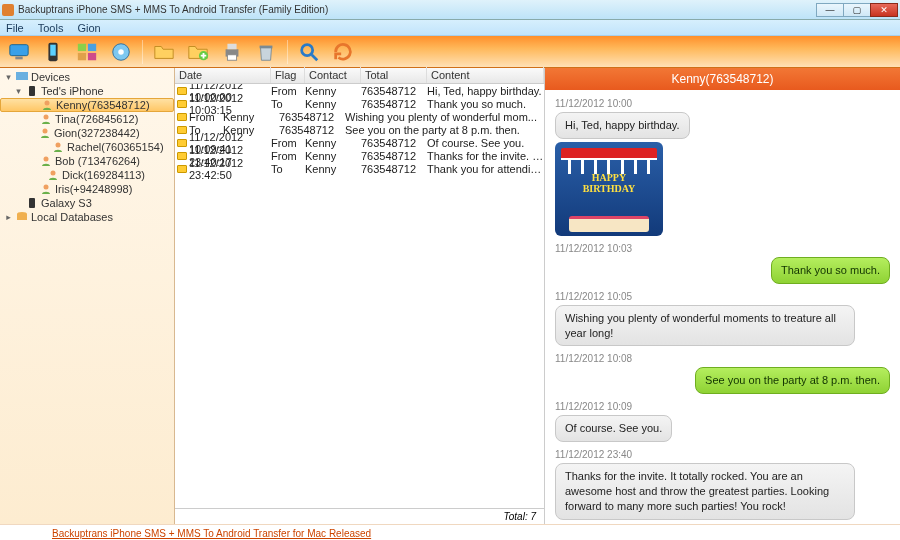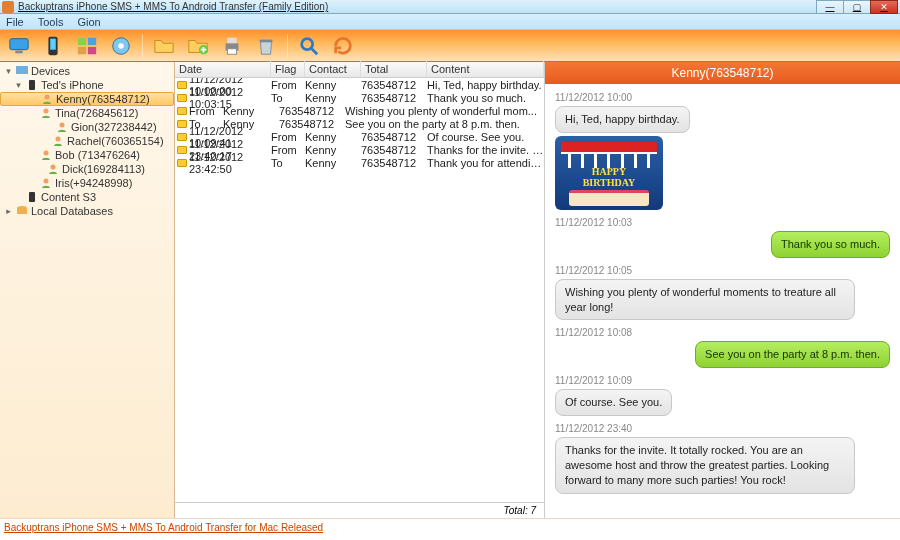--- a/index.html
+++ b/index.html
@@ -1,17 +1,17 @@
 <!DOCTYPE html>
 <html><head>
 <meta charset="utf-8">
 <style>
 * { margin:0; padding:0; box-sizing:border-box; font-family:Tahoma,Arial,sans-serif; font-size:11px; }
 html,body { width:900px; height:540px; overflow:hidden; background:#fff; }
-.titlebar { height:14px; background:linear-gradient(#dff2fb,#bde3f8); display:flex; align-items:center; padding:0 2px; border-bottom:1px solid #8aa;text-decoration:underline; }
+.titlebar { height:20px; background:linear-gradient(#dff2fb,#bde3f8); display:flex; align-items:center; padding:0 2px; border-bottom:1px solid #8aa; }
 .titlebar .ticon { width:12px; height:12px; background:#e08030; border-radius:2px; margin-right:4px; }
 .titlebar .ttxt { font-size:10px; color:#333; flex:1; }
 .winbtns { display:flex; }
 .winbtn { width:28px; height:14px; display:flex; align-items:center; justify-content:center; font-size:9px; color:#222; background:linear-gradient(#eaf6fd,#cfe8f6); border:1px solid #7fa8c0; margin-left:-1px; }
 .winbtn.close { background:linear-gradient(#e76a5a,#c83420); color:#fff; border-color:#8a2a1a; }
 .menubar { height:16px; background:linear-gradient(#d6effd,#c1e4fb); display:flex; align-items:center; padding-left:6px; gap:14px; font-size:10px; color:#1a3a5a; border-bottom:1px solid #a8cfea; }
 .toolbar { height:32px; background:linear-gradient(#ff8f2a 0%,#ffb85a 40%,#ffe1b6 100%); display:flex; align-items:center; padding:0 6px; gap:8px; border-bottom:1px solid #d07018; }
 .tbtn { width:26px; height:24px; border-radius:3px; display:flex; align-items:center; justify-content:center; }
 .tbtn svg { width:22px; height:22px; }
 .tsep { width:1px; height:24px; background:rgba(255,255,255,0.4); }
@@ -34,28 +34,28 @@
 .row .c-date{width:82px;} .row .c-content{flex:1; white-space:nowrap; overflow:hidden; text-overflow:ellipsis;}
 .total { height:16px; border-top:1px solid #ccc; text-align:right; padding:2px 8px; font-style:italic; font-size:10px; }
 .chat { flex:1; display:flex; flex-direction:column; background:#fff; }
 .chath { height:22px; background:linear-gradient(#f27735,#e85a1e); color:#fff; display:flex; align-items:center; justify-content:center; font-size:12px; }
 .msgs { flex:1; overflow:hidden; padding:4px 10px; }
 .ts { text-align:left; color:#888; font-size:10px; margin:4px 0 3px; }
 .bubble { max-width:300px; padding:5px 9px; border-radius:8px; font-size:11px; line-height:1.35; margin-bottom:3px; position:relative; }
 .bubble.in { background:linear-gradient(#f4f4f4,#e3e3e3); border:1px solid #c8c8c8; float:left; clear:both; color:#222;}
 .bubble.out { background:linear-gradient(#b4ee5e,#8fd234); border:1px solid #6fae20; float:right; clear:both; color:#113300;}
 .clr{clear:both;}
-.pic { width:108px; height:74px; background:linear-gradient(#2a5fa8,#123a7a); border-radius:6px; float:left; clear:both; margin-bottom:3px; display:flex; align-items:center; justify-content:center; position:relative; overflow:hidden;}
+.pic { width:108px; height:94px; background:linear-gradient(#2a5fa8,#123a7a); border-radius:6px; float:left; clear:both; margin-bottom:3px; display:flex; align-items:center; justify-content:center; position:relative; overflow:hidden;}
 .pic .banner{position:absolute;top:6px;left:6px;right:6px;height:12px;background:#d22;border-bottom:2px solid #fff;border-radius:2px 2px 0 0;}
 .pic .candles{position:absolute;top:18px;left:8px;right:8px;height:14px;display:flex;justify-content:space-around;}
 .pic .candles i{width:3px;height:14px;background:#fff;}
 .pic .txt{position:absolute;top:30px;left:0;right:0;text-align:center;font-family:Georgia,serif;font-weight:bold;font-size:10px;color:#ffe040;line-height:1.1;}
 .pic .cake{position:absolute;bottom:4px;left:14px;right:14px;height:16px;background:#f7e6c4;border-radius:3px;border-top:3px solid #d46;}
 .footer { height:18px; background:#fff; border-top:1px solid #f0d8c0; display:flex; align-items:center; padding:0 4px;}
-.footer a { color:#cc4400; font-size:10px; text-decoration:underline; }
+.footer a { color:#cc4400; font-size:10px; text-decoration:underline;margin-left:48px; }
 </style>
 </head>
 <body>
 
 <div class="titlebar">
   <div class="ticon"></div>
   <div class="ttxt">Backuptrans iPhone SMS + MMS To Android Transfer (Family Edition)</div>
   <div class="winbtns">
     <div class="winbtn">—</div>
     <div class="winbtn">▢</div>
@@ -164,21 +164,21 @@
             <span>Kenny(763548712)</span>
           </div>
           <div class="tn" style="padding-left: 28px;">
             <span class="tw"></span>
             <span class="ic pers"><svg viewBox="0 0 12 10">
                 <circle cx="6" cy="3" r="2.5" fill="#f0a060"></circle>
                 <path d="M2 10c0-3 8-3 8 0" fill="#6ab04a"></path>
               </svg></span>
             <span>Tina(726845612)</span>
           </div>
-          <div class="tn" style="padding-left: 44px;">
+          <div class="tn" style="padding-left: 27px;">
             <span class="tw"></span>
             <span class="ic pers"><svg viewBox="0 0 12 10">
                 <circle cx="6" cy="3" r="2.5" fill="#f0a060"></circle>
                 <path d="M2 10c0-3 8-3 8 0" fill="#6ab04a"></path>
               </svg></span>
             <span>Gion(327238442)</span>
           </div>
           <div class="tn" style="padding-left: 40px;">
             <span class="tw"></span>
             <span class="ic pers"><svg viewBox="0 0 12 10">
@@ -210,21 +210,21 @@
                 <path d="M2 10c0-3 8-3 8 0" fill="#6ab04a"></path>
               </svg></span>
             <span>Iris(+94248998)</span>
           </div>
         </div>
       <div class="tn" style="padding-left:14px">
           <span class="tw"></span>
           <span class="ic ph"><svg viewBox="0 0 12 10">
               <rect x="3" width="6" height="10" rx="1" fill="#333"></rect>
             </svg></span>
-          <span>Content S3</span>
+          <span>Galaxy S3</span>
         </div>
       <div class="tn">
           <span class="tw">▸</span>
           <span class="ic db"><svg viewBox="0 0 12 10">
               <ellipse cx="6" cy="2" rx="5" ry="2" fill="#f0b050"></ellipse>
               <rect x="1" y="2" width="10" height="6" fill="#f0b050"></rect>
             </svg></span>
           <span>Local Databases</span>
         </div>
     </div>

